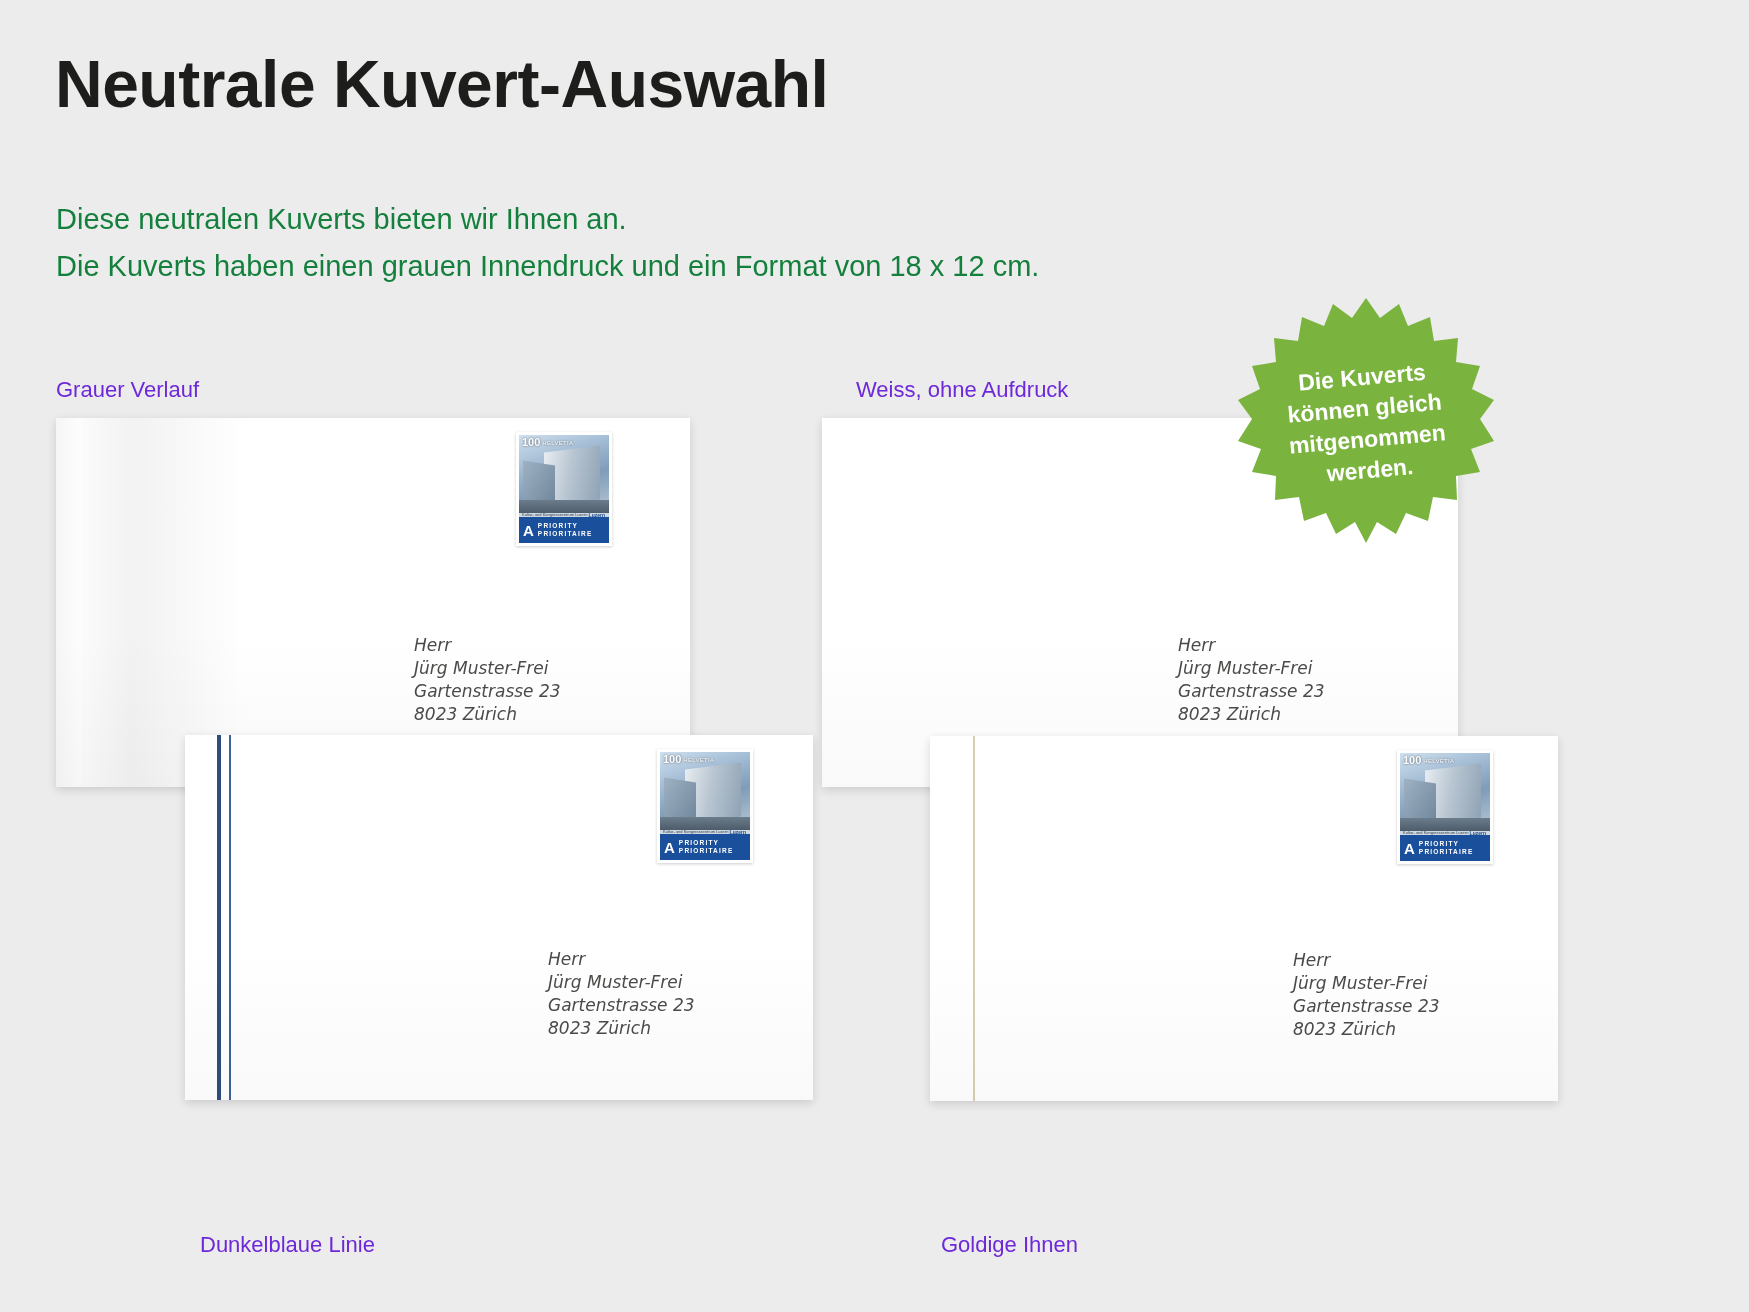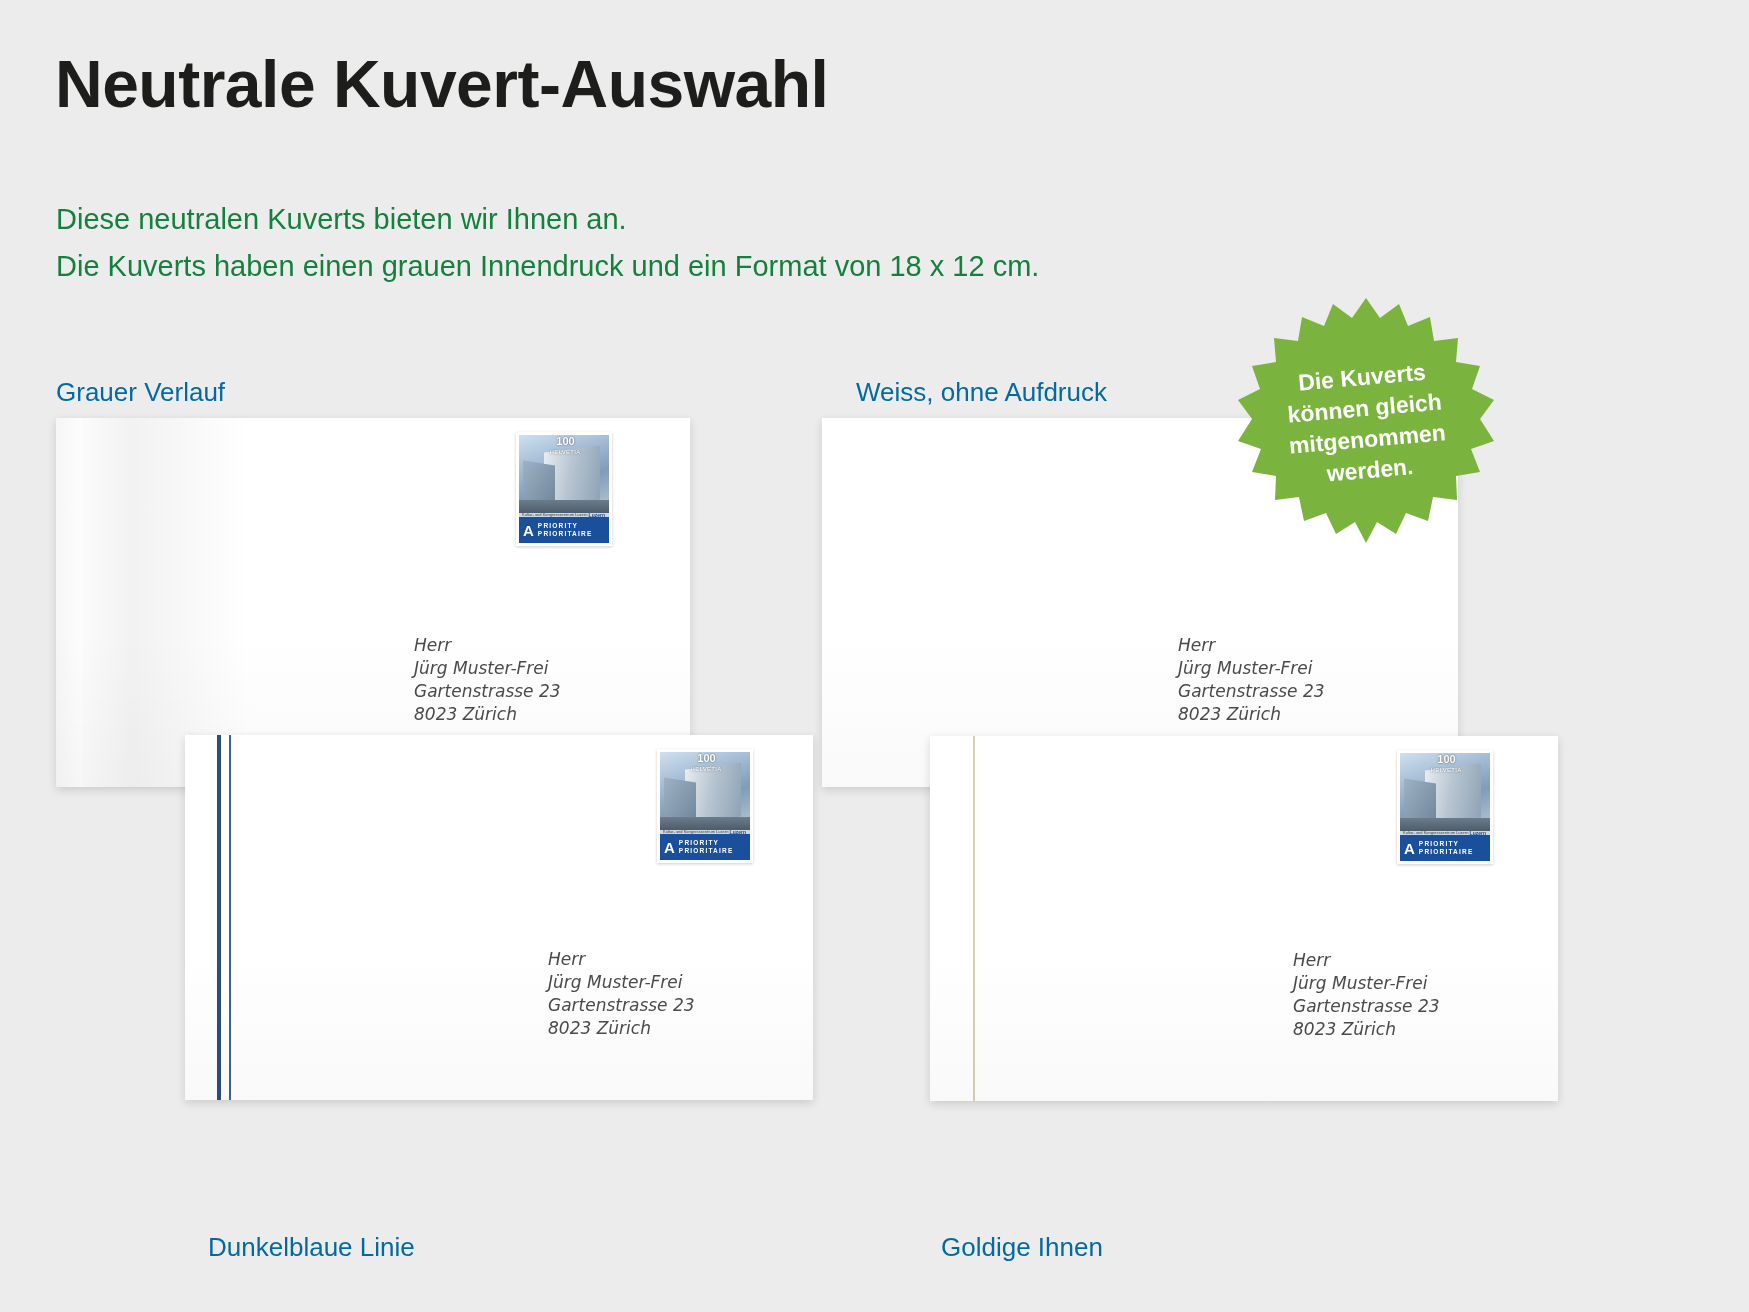--- a/index.html
+++ b/index.html
@@ -38,27 +38,27 @@
     top: 196px;
     font-size: 29px;
     line-height: 47px;
     color: #15803d;
   }
   .intro div { white-space: nowrap; }
 
   
   .caption {
     position: absolute;
-    font-size: 26px;
-    color: #0369a1;
+    font-size: 22px;
+    color: #6d28d9;
     white-space: nowrap;
   }
   .cap-left-top   { left: 56px;  top: 377px; }
   .cap-right-top  { left: 856px; top: 377px; }
-  .cap-left-bot   { left: 208px; top: 1232px; text-align: center; }
+  .cap-left-bot   { left: 200px; top: 1232px; text-align: center; }
   .cap-right-bot  { left: 941px; top: 1232px; }
 
   
   .envelope {
     position: absolute;
     background: #ffffff;
     box-shadow: 0 3px 9px rgba(0,0,0,0.14);
     overflow: hidden;
   }
   .env-a { left: 56px;  top: 418px;  width: 634px;  height: 369px; }
@@ -150,21 +150,21 @@
     position: absolute; left: 4%; top: 36%; width: 36%; height: 56%;
     background: linear-gradient(120deg, #9fb2c4, #6d8499);
     transform: skewY(9deg);
   }
   .grnd {
     position: absolute; left: 0; right: 0; bottom: 0; height: 16%;
     background: linear-gradient(to bottom, #6b7c8c, #4d5c6a);
   }
   .stamp-top {
     position: absolute; left: 0; right: 0; top: 0; height: 17%;
-    display: flex; align-items: center; flex-direction: column;
+    display: flex; align-items: center;
   }
   .stamp-val {
     font-family: "Liberation Sans", sans-serif;
     font-weight: 700; font-size: 11px; color: #fff;
     margin-left: 3px; text-shadow: 0 0 2px rgba(0,0,0,.6);
   }
   .stamp-helv {
     font-family: "Liberation Sans", sans-serif;
     font-size: 6px; letter-spacing: .3px; color: #fff;
     margin-left: 2px; margin-top: 2px; text-shadow: 0 0 2px rgba(0,0,0,.6);

